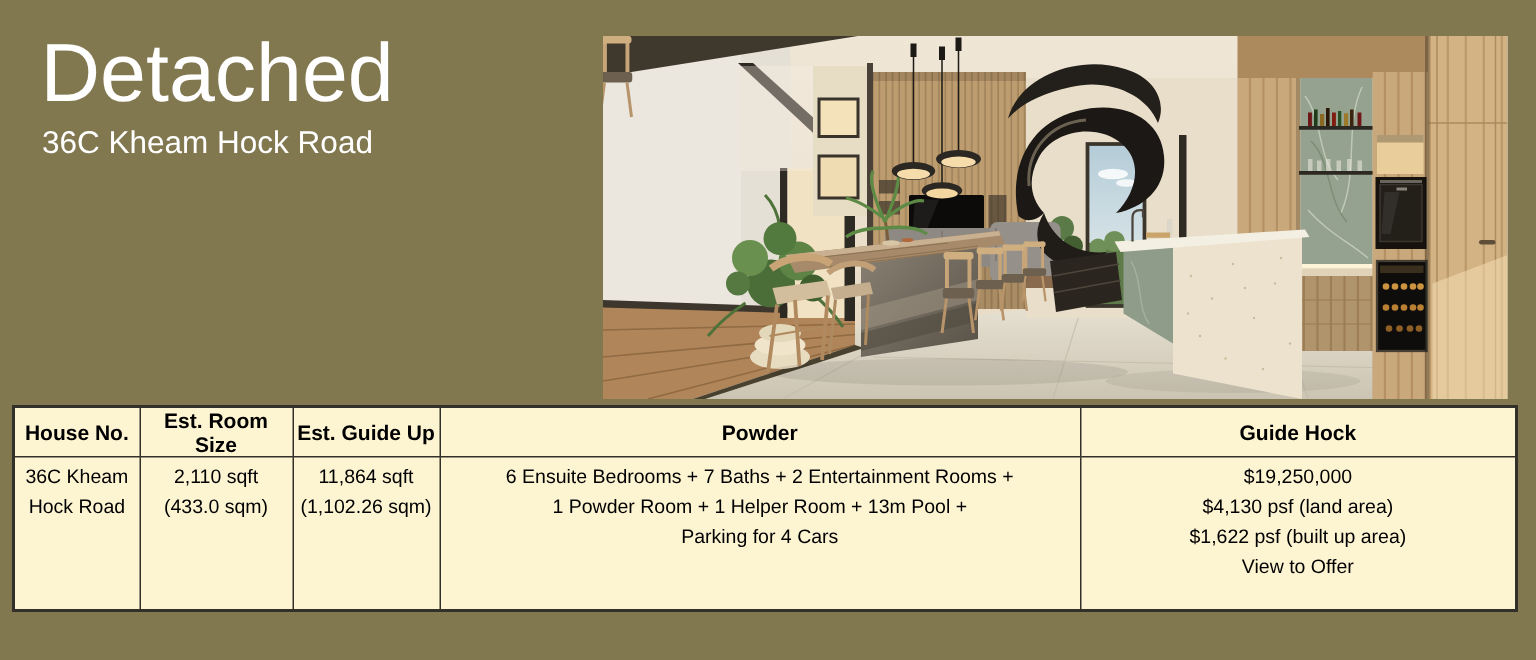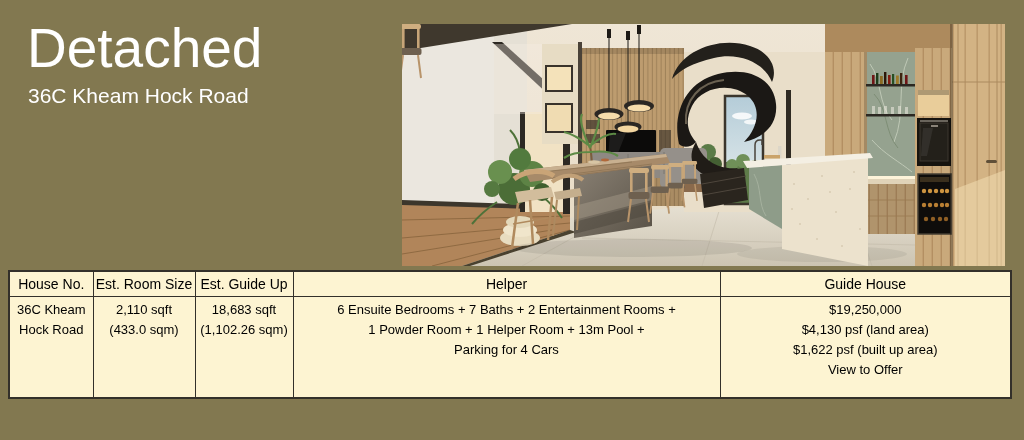--- a/index.html
+++ b/index.html
@@ -39,21 +39,21 @@
     background:var(--table-bg);
     table-layout:fixed;
   }
   table.listing th, table.listing td{
     border:1px solid var(--table-border);
     text-align:center;
     overflow:hidden;
   }
   table.listing{border:2px solid var(--table-border);}
   table.listing th{
-    height:25px;font-size:14px;font-weight:normal;
+    height:25px;font-size:14px;font-weight:bold;
     vertical-align:middle;padding:0 2px;
   }
   table.listing td{
     height:102px;font-size:13px;font-weight:400;
     vertical-align:top;padding-top:3px;
     line-height:20px;
     white-space:pre-line;
   }
 </style>
 </head>
@@ -354,31 +354,31 @@
       <col style="width:102px">
       <col style="width:98px">
       <col style="width:427px">
       <col style="width:291px">
   </colgroup>
   <thead>
     <tr>
       <th>House No.</th>
       <th>Est. Room Size</th>
       <th>Est. Guide Up</th>
-      <th>Helper</th>
-      <th>Guide House</th>
+      <th>Powder</th>
+      <th>Guide Hock</th>
     </tr>
   </thead>
   <tbody>
     <tr>
       <td>36C Kheam
 Hock Road</td>
       <td>2,110 sqft
 (433.0 sqm)</td>
-      <td>18,683 sqft
+      <td>11,864 sqft
 (1,102.26 sqm)</td>
       <td>6 Ensuite Bedrooms + 7 Baths + 2 Entertainment Rooms +
 1 Powder Room + 1 Helper Room + 13m Pool +
 Parking for 4 Cars</td>
       <td>$19,250,000
 $4,130 psf (land area)
 $1,622 psf (built up area)
 View to Offer</td>
     </tr>
   </tbody>

